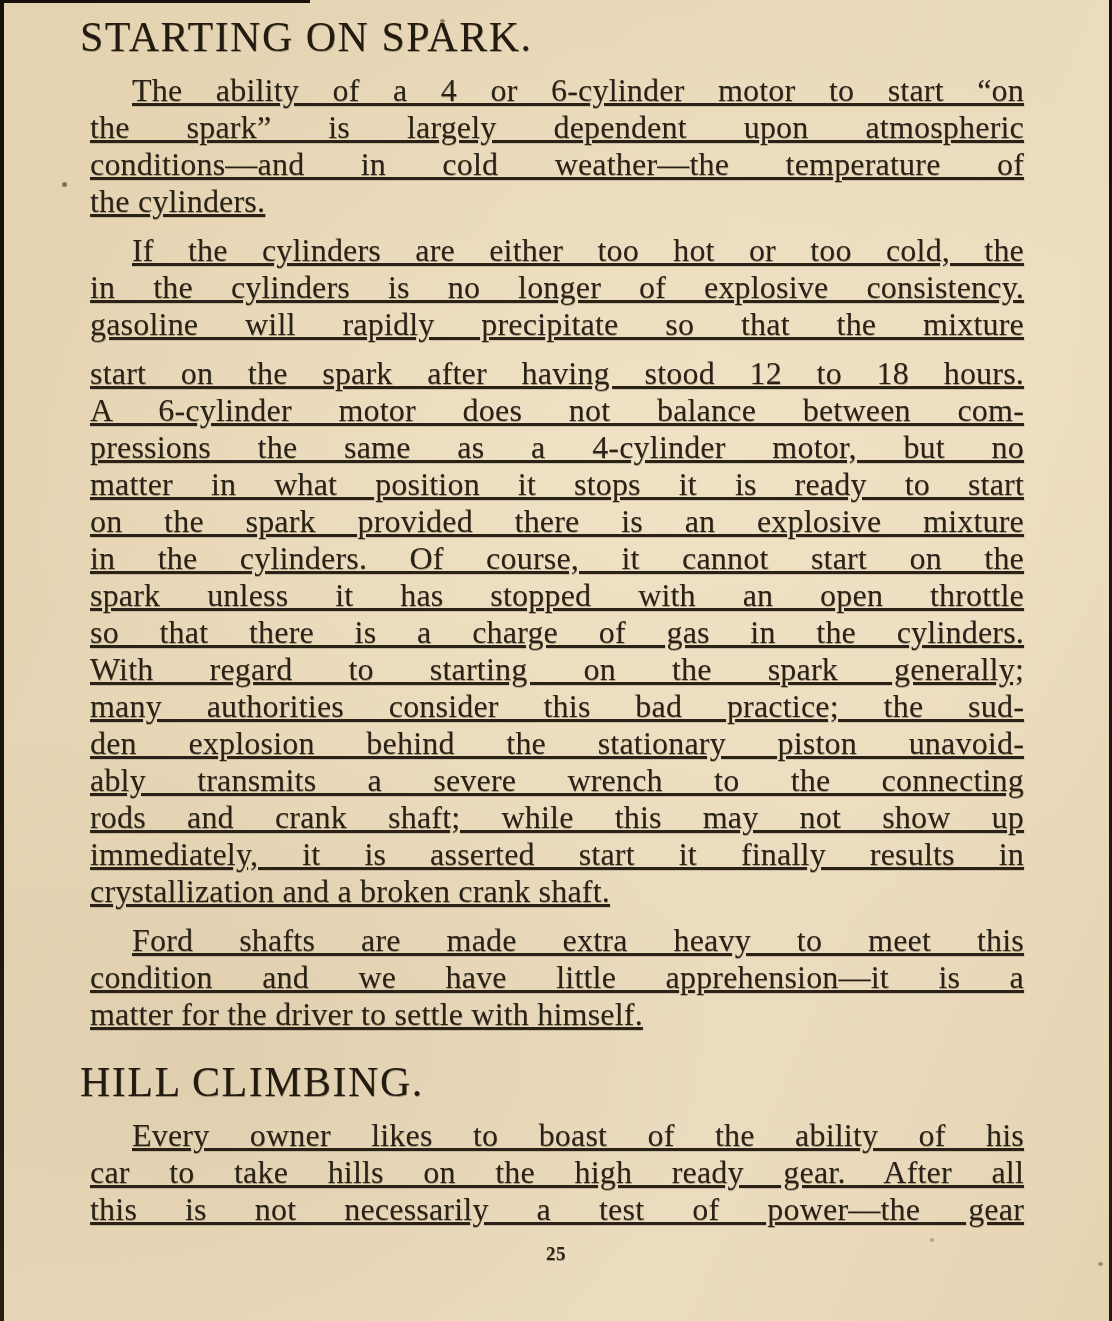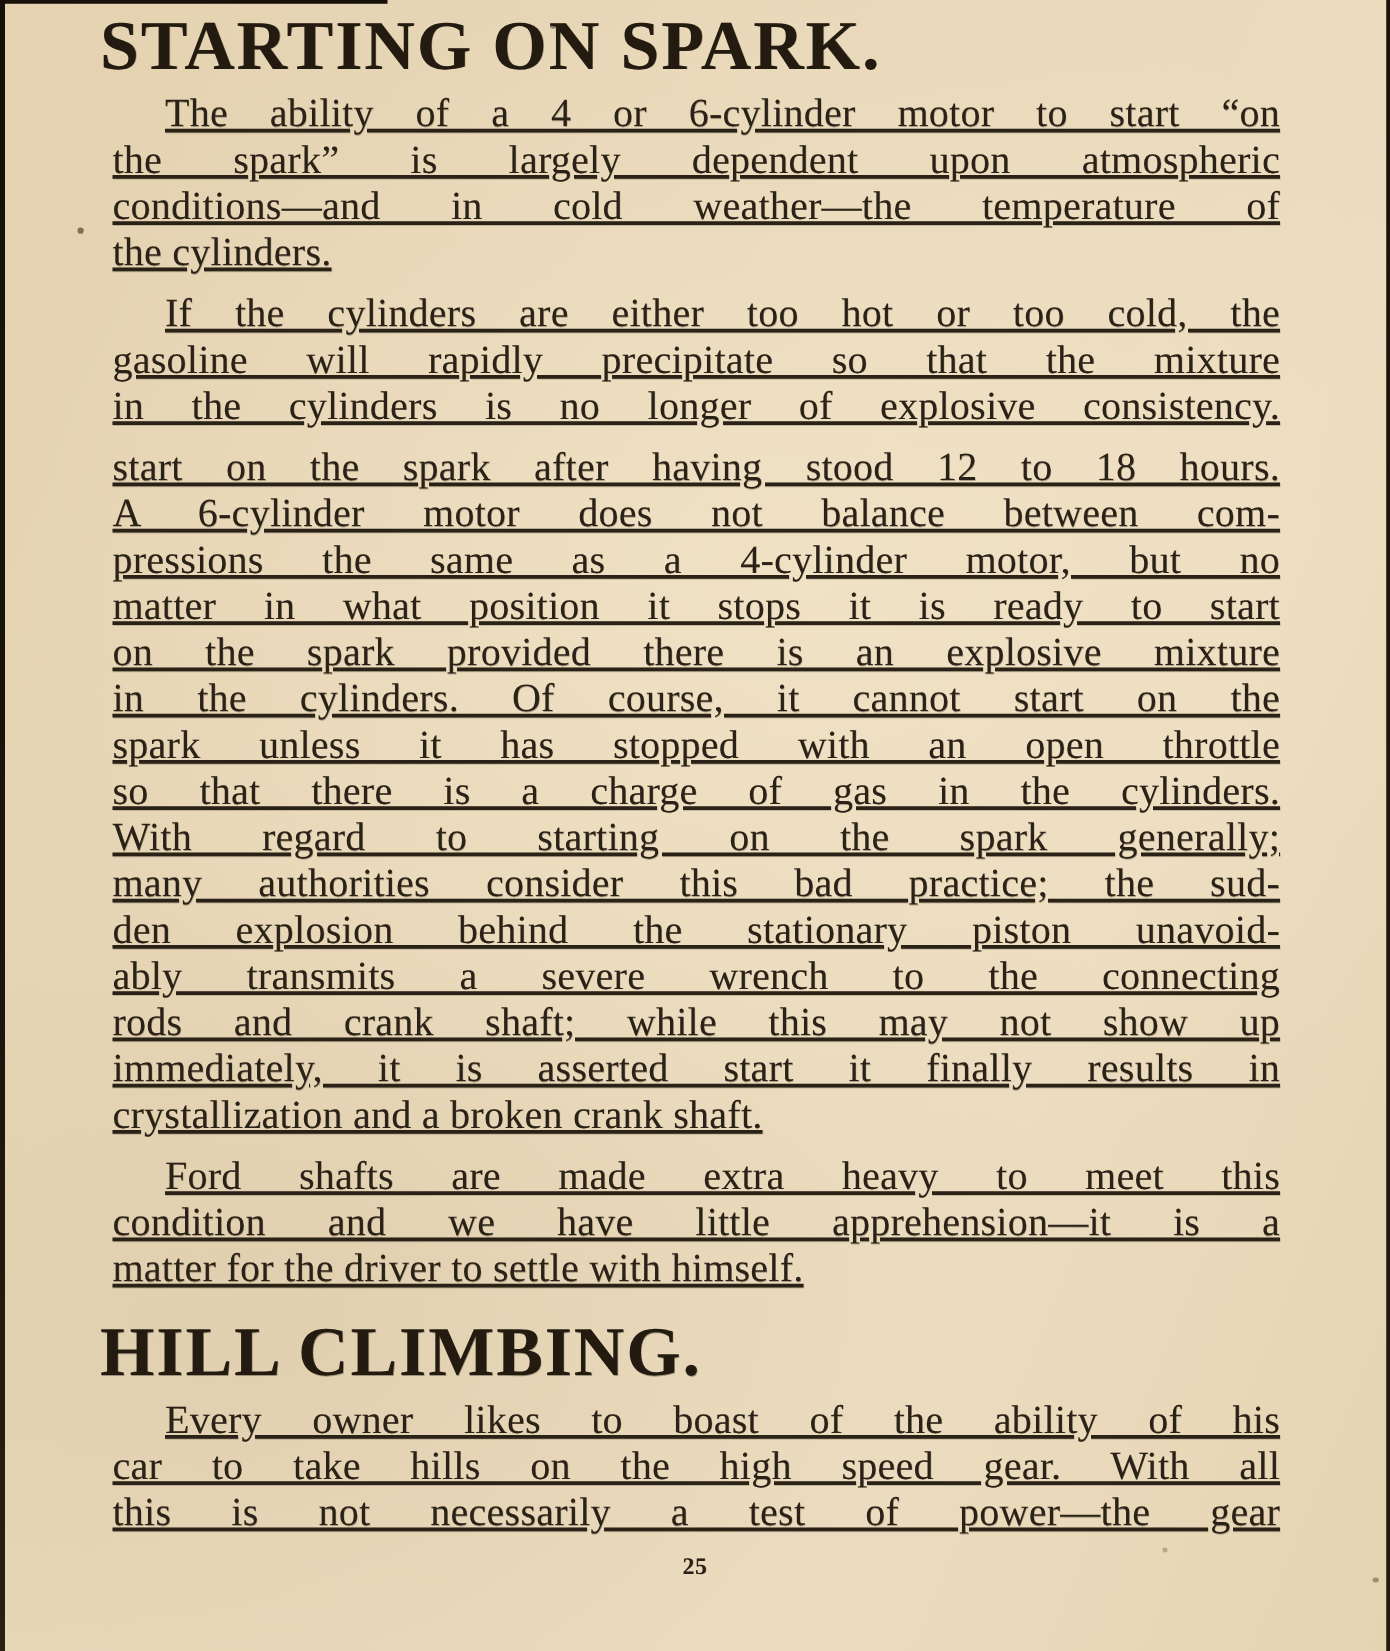--- a/index.html
+++ b/index.html
@@ -39,23 +39,23 @@
   .speck.s4 { left: 930px; top: 1238px; width: 4px; height: 4px; background: rgba(110,88,58,0.4); }
 
   .text-col {
     position: absolute;
     left: 78px;
     top: 14px;
     width: 958px;
   }
   .section-heading {
     margin: 0 0 10px 2px;
-    font-size: 56px;
+    font-size: 42px;
     line-height: 46px;
-    font-weight: bold;
+    font-weight: normal;
     letter-spacing: 1.5px;
     color: #231b10;
     text-shadow: 0.5px 0.5px 0 rgba(35,27,16,0.35);
   }
   .section-heading.second {
     margin-top: 26px;
     margin-bottom: 12px;
   }
   .para { margin: 12px; text-decoration: underline; }
   .line {
@@ -101,22 +101,22 @@
 
     <div class="para">
       <div class="line indent">The ability of a 4 or 6-cylinder motor to start “on</div>
       <div class="line">the spark” is largely dependent upon atmospheric</div>
       <div class="line">conditions—and in cold weather—the temperature of</div>
       <div class="line end">the cylinders.</div>
     </div>
 
     <div class="para">
       <div class="line indent">If the cylinders are either too hot or too cold, the</div>
+      <div class="line">in the cylinders is no longer of explosive consistency.</div>
       <div class="line">gasoline will rapidly precipitate so that the mixture</div>
-      <div class="line">in the cylinders is no longer of explosive consistency.</div>
     </div>
 
     <div class="para">
       <div class="line">start on the spark after having stood 12 to 18 hours.</div>
       <div class="line">A 6-cylinder motor does not balance between com-</div>
       <div class="line">pressions the same as a 4-cylinder motor, but no</div>
       <div class="line">matter in what position it stops it is ready to start</div>
       <div class="line">on the spark provided there is an explosive mixture</div>
       <div class="line">in the cylinders. Of course, it cannot start on the</div>
       <div class="line">spark unless it has stopped with an open throttle</div>
@@ -133,20 +133,20 @@
     <div class="para">
       <div class="line indent">Ford shafts are made extra heavy to meet this</div>
       <div class="line">condition and we have little apprehension—it is a</div>
       <div class="line end">matter for the driver to settle with himself.</div>
     </div>
 
     <h1 class="section-heading second">HILL CLIMBING.</h1>
 
     <div class="para">
       <div class="line indent">Every owner likes to boast of the ability of his</div>
-      <div class="line">car to take hills on the high speed gear. With all</div>
+      <div class="line">car to take hills on the high ready gear. After all</div>
       <div class="line">this is not necessarily a test of power—the gear</div>
     </div>
 
   </div>
 
   <div class="page-number">25</div>
 </div>
 
 </body></html>

